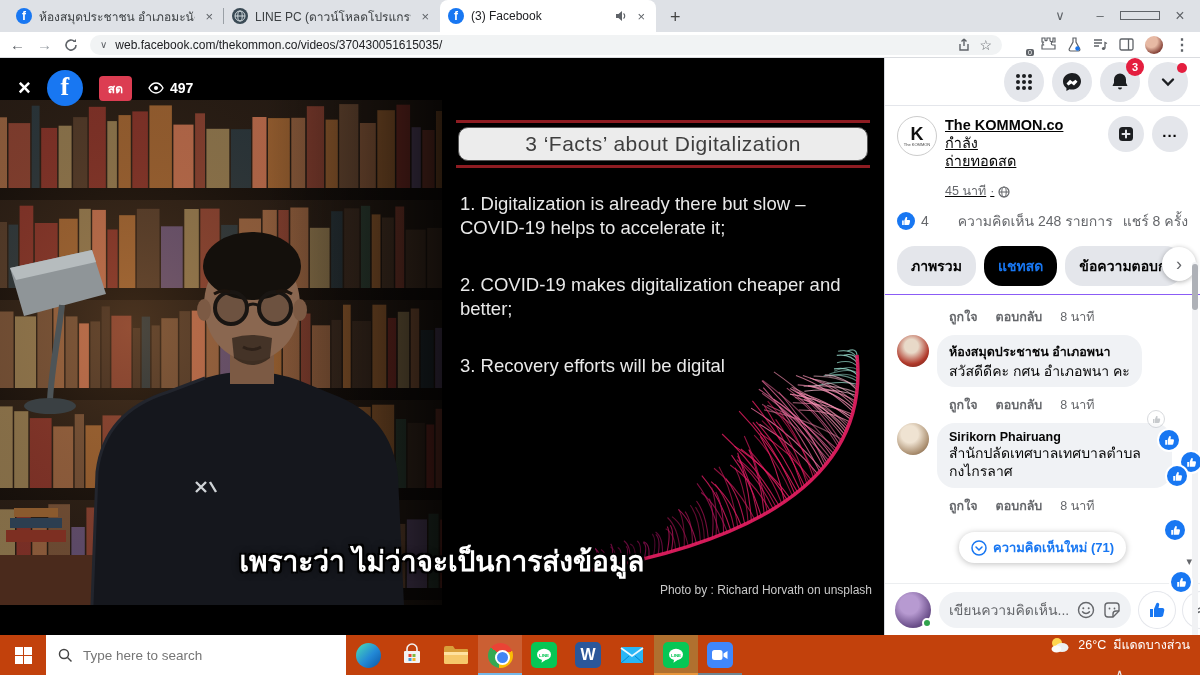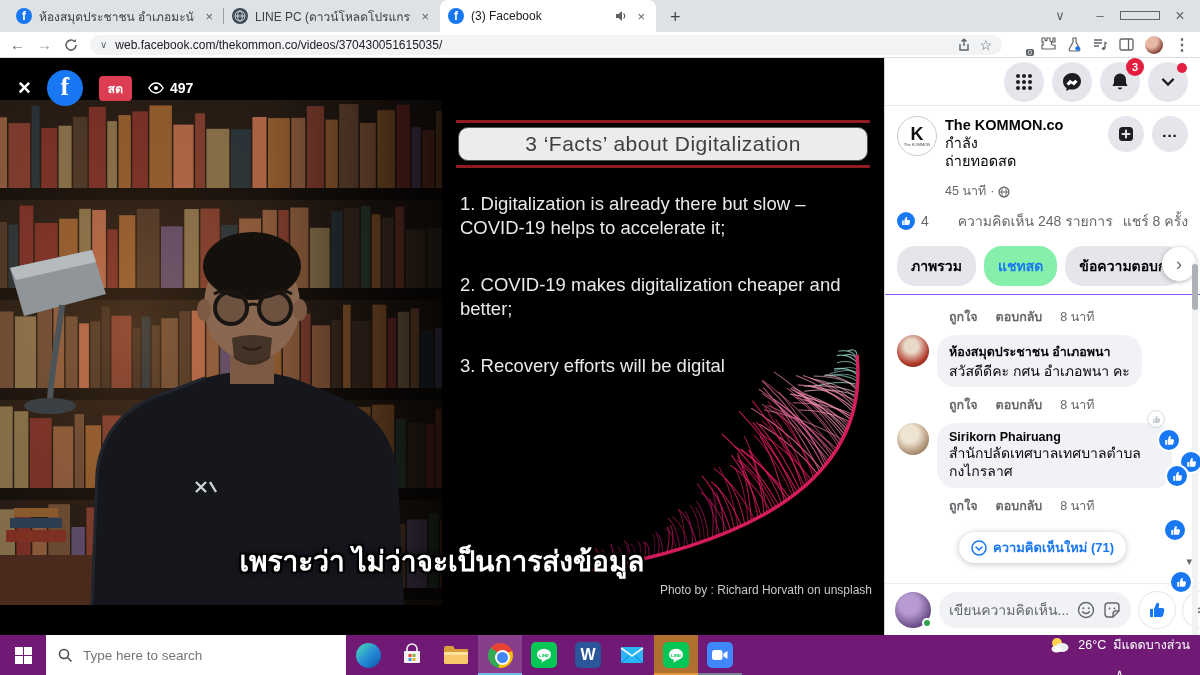--- a/index.html
+++ b/index.html
@@ -55,31 +55,31 @@
 
   
   .fb-nav { height:48px; display:flex; justify-content:flex-end; align-items:center; gap:8px; padding:0 12px; border-bottom:1px solid #e4e6eb; flex:0 0 auto; }
   .circ40 { width:40px; height:40px; border-radius:50%; background:#e4e6eb; display:flex; align-items:center; justify-content:center; position:relative; }
   .nav-badge { position:absolute; top:-4px; right:-4px; background:#e41e3f; color:#fff; font-size:11px; font-weight:bold; min-width:18px; height:18px; border-radius:9px; text-align:center; line-height:18px; }
   .red-dot { position:absolute; top:1px; right:1px; width:10px; height:10px; border-radius:50%; background:#e41e3f; }
   .page-header { display:flex; padding:10px 12px 2px; gap:8px; flex:0 0 auto; }
   .kommon-avatar { width:40px; height:40px; border-radius:50%; border:1px solid #ccc; background:#fff; flex:0 0 40px; display:flex; flex-direction:column; align-items:center; justify-content:center; }
   .kommon-avatar .k { font-weight:bold; font-size:18px; color:#111; line-height:16px; }
   .kommon-avatar .cap { font-size:4px; color:#444; }
-  .ph-text { flex:1; font-size:14.5px; color:#050505; line-height:1.25; }
+  .ph-text { flex:1; font-size:14.5px; color:#050505; line-height:1.25;text-decoration:underline; }
   .ph-name { font-weight:bold; }
   .ph-meta { color:#65676b; font-size:12.5px; margin-top:14px; display:flex; align-items:center; gap:4px; }
   .ph-actions { display:flex; gap:8px; align-items:flex-start; }
   .circ36 { width:36px; height:36px; border-radius:50%; background:#e4e6eb; display:flex; align-items:center; justify-content:center; color:#050505; font-weight:bold; font-size:15px; }
   .reaction-row { display:flex; align-items:center; padding:8px 12px 6px; font-size:14px; color:#65676b; gap:6px; flex:0 0 auto; }
   .like-bubble { width:18px; height:18px; border-radius:50%; background:#1877f2; display:flex; align-items:center; justify-content:center; }
   .reaction-row .spacer { flex:1; }
   .tab-row { display:flex; gap:8px; padding:8px 12px; position:relative; border-bottom:1px solid #8b5cf6; flex:0 0 auto; }
   .pill { background:#e4e6eb; color:#050505; font-weight:bold; font-size:14px; padding:9px 14px; border-radius:18px; white-space:nowrap; }
-  .pill.active { background:#86efac; color:#1877f2; }
+  .pill.active { background:#000000; color:#1877f2; }
   .pill.cut { max-width:118px; overflow:hidden; }
   .next-btn { position:absolute; right:4px; top:9px; width:34px; height:34px; border-radius:50%; background:#fff; box-shadow:0 1px 5px rgba(0,0,0,.3); display:flex; align-items:center; justify-content:center; font-size:18px; color:#65676b; }
 
   .comments { flex:1 1 auto; overflow:hidden; padding:10px 26px 0 12px; position:relative; }
   .comment { display:flex; gap:8px; margin-bottom:8px; }
   .cavatar { width:32px; height:32px; border-radius:50%; flex:0 0 32px; }
   .bubble { background:#f0f2f5; border-radius:18px; padding:7px 12px; max-width:235px; }
   .cname { font-size:12.5px; font-weight:bold; color:#050505; }
   .ctext { font-size:14px; color:#050505; line-height:1.3; }
   .cactions { display:flex; gap:18px; margin:2px 0 8px 52px; font-size:12.5px; font-weight:bold; color:#65676b; }
@@ -93,21 +93,21 @@
   .scrolldown { position:absolute; right:8px; top:497px; color:#65676b; font-size:11px; }
 
   .composer { flex:0 0 52px; display:flex; align-items:center; gap:8px; padding:0 10px; border-top:1px solid #eceef0; }
   .comp-avatar { width:36px; height:36px; border-radius:50%; background:radial-gradient(circle at 40% 35%, #b79ad1 30%, #6b4f8a 70%, #3f2e57); position:relative; flex:0 0 36px; }
   .presence { position:absolute; bottom:0; right:-1px; width:10px; height:10px; background:#31a24c; border:2px solid #fff; border-radius:50%; }
   .comp-input { flex:1; height:36px; background:#f0f2f5; border-radius:18px; display:flex; align-items:center; padding:0 10px; gap:8px; color:#65676b; font-size:14px; }
   .comp-input .ph { flex:1; white-space:nowrap; overflow:hidden; }
   .comp-btn { width:36px; height:36px; border-radius:50%; background:#fff; box-shadow:0 0 0 1px #e4e6eb; display:flex; align-items:center; justify-content:center; flex:0 0 36px; }
 
   
-  .taskbar { position:absolute; bottom:0; left:0; width:1200px; height:40px; background:#701a75; display:flex; align-items:stretch; color:#fff; }
+  .taskbar { position:absolute; bottom:0; left:0; width:1200px; height:40px; background:#c2410c; display:flex; align-items:stretch; color:#fff; }
   .tb-start { width:46px; display:flex; align-items:center; justify-content:center; }
   .tb-search { width:300px; background:#fff; display:flex; align-items:center; gap:10px; padding:0 12px; }
   .tb-search input { border:none; outline:none; font-size:13.5px; color:#333; width:230px; font-family:"Liberation Sans",sans-serif; background:transparent; }
   .tb-slot { width:44px; display:flex; align-items:center; justify-content:center; position:relative; }
   .tb-slot.active-chrome { background:rgba(255,255,255,.16); box-shadow:inset 0 -2px 0 #76b8e8; }
   .tb-slot.active-line { background:#b0702f; box-shadow:inset 0 -2px 0 #e8963c; }
   .tb-slot.open { box-shadow:inset 0 -2px 0 #6f8591; }
   .sq24 { width:26px; height:26px; border-radius:5px; display:flex; align-items:center; justify-content:center; }
   .line-sq { background:#06c755; }
   .word-sq { background:#2b579a; color:#fff; font-weight:bold; font-size:16px; }

